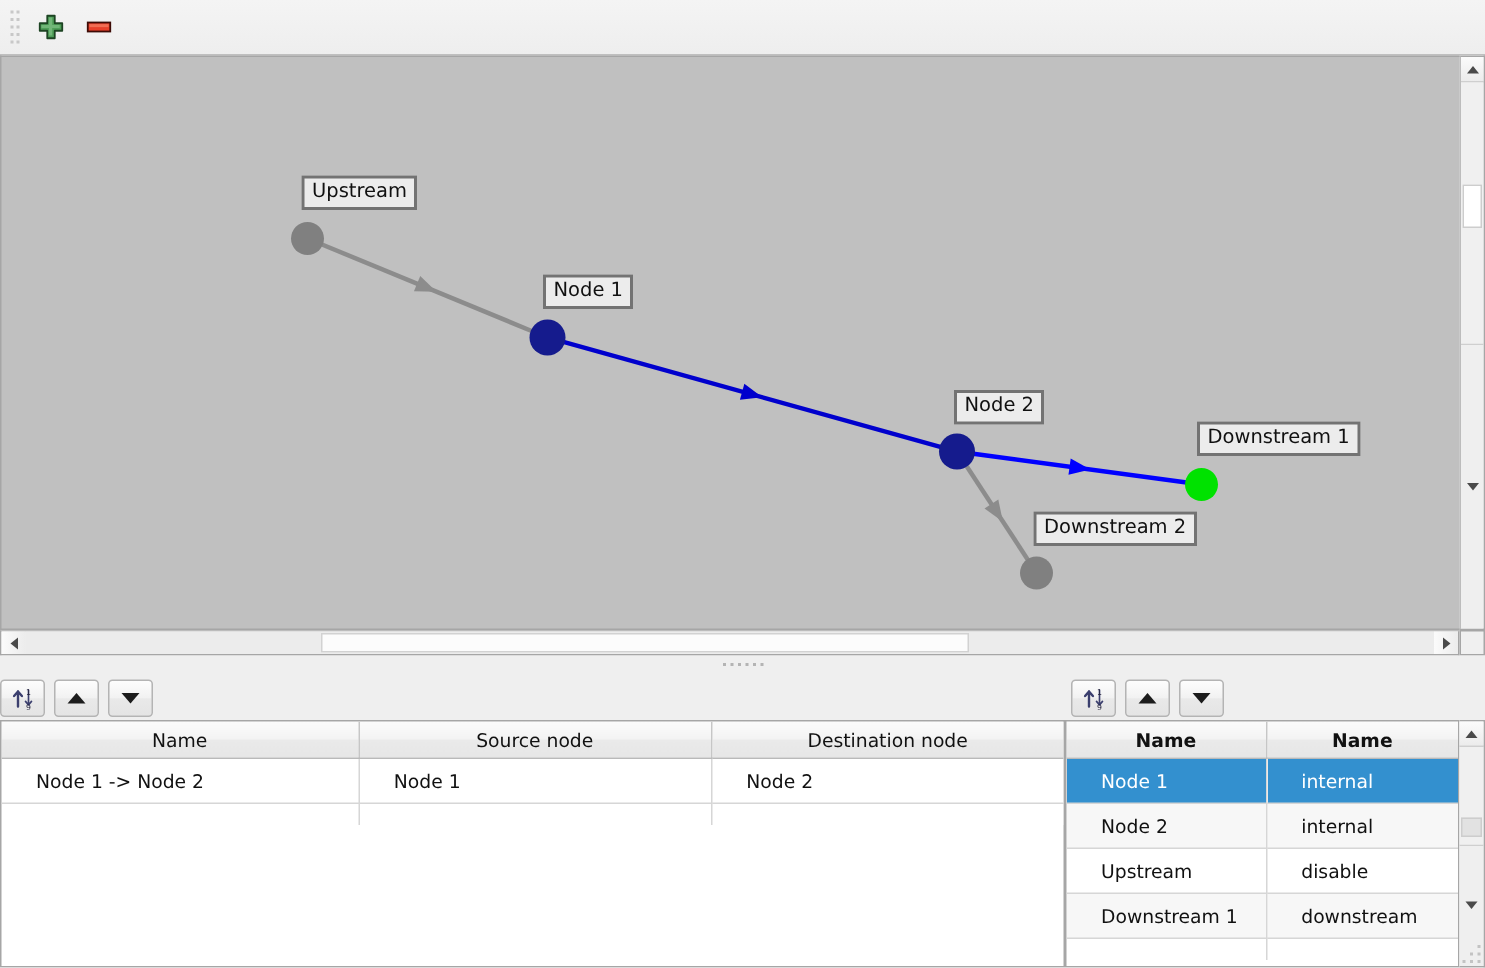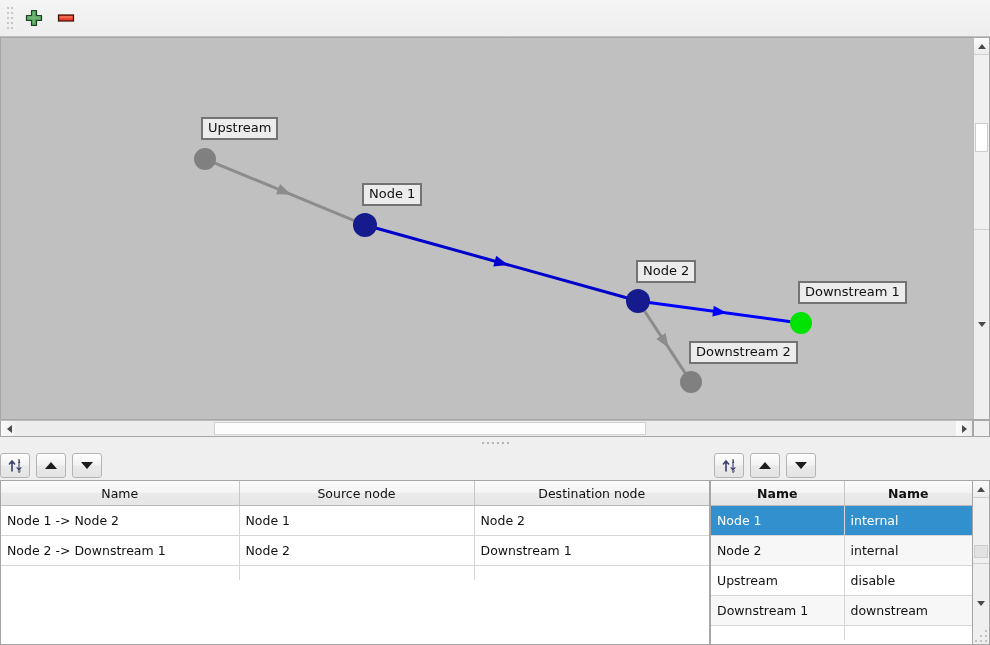--- a/index.html
+++ b/index.html
@@ -207,21 +207,21 @@
     color: #111;
     white-space: nowrap;
     overflow: hidden;
   }
   thead th:last-child { border-right: none; }
   .bold-head thead th { font-weight: bold; }
   tbody td {
     border-right: 1px solid #d6d6d6;
     border-bottom: 1px solid #d6d6d6;
     height: 29px;
-    padding: 0 6px;
+    padding: 0 23px;
     font-size: 12.5px;
     white-space: nowrap;
     overflow: hidden;
     color: #111;
   }
   tbody td:last-child { border-right: none; }
   tbody tr.odd td { background: #ffffff; }
   tbody tr.even td { background: #f7f7f7; }
   tbody tr.selected td { background: #3390cf; color: #ffffff; }
   tbody tr.filler td { height: 14px; border-bottom: none; background: #ffffff; }
@@ -359,25 +359,20 @@
                   <th>Source node</th>
                   <th>Destination node</th>
                 </tr>
               </thead>
             <tbody id="edges-body">
                 <tr class="odd">
                   <td>Node 1 -&gt; Node 2</td>
                   <td>Node 1</td>
                   <td>Node 2</td>
                 </tr>
-                <tr class="odd">
-                  <td>Node 2 -&gt; Downstream 1</td>
-                  <td>Node 2</td>
-                  <td>Downstream 1</td>
-                </tr>
                 <tr class="filler">
                   <td></td>
                   <td></td>
                   <td></td>
                 </tr>
               </tbody>
           </table>
         </div>
       </div>
     </div>

